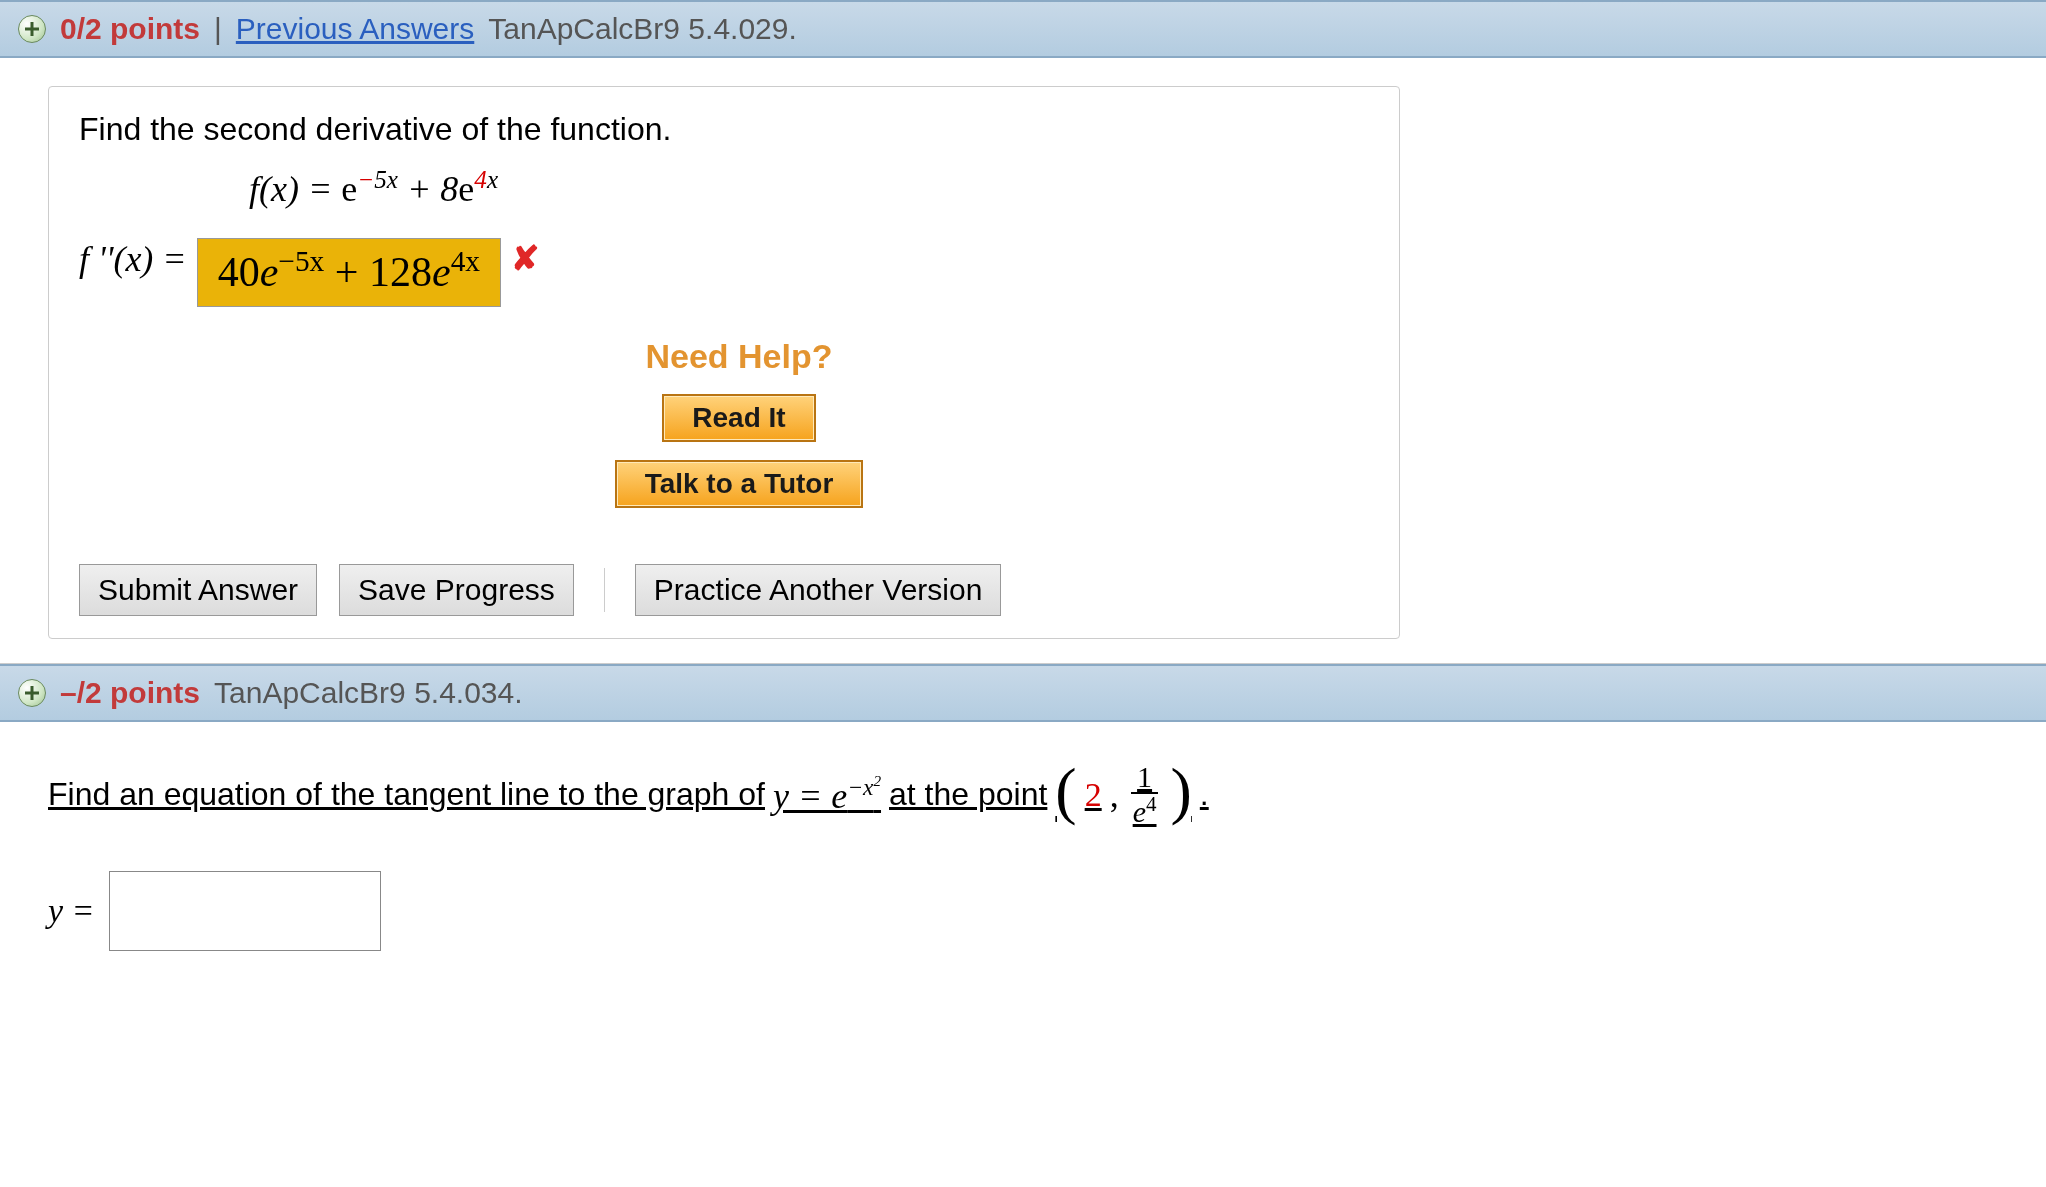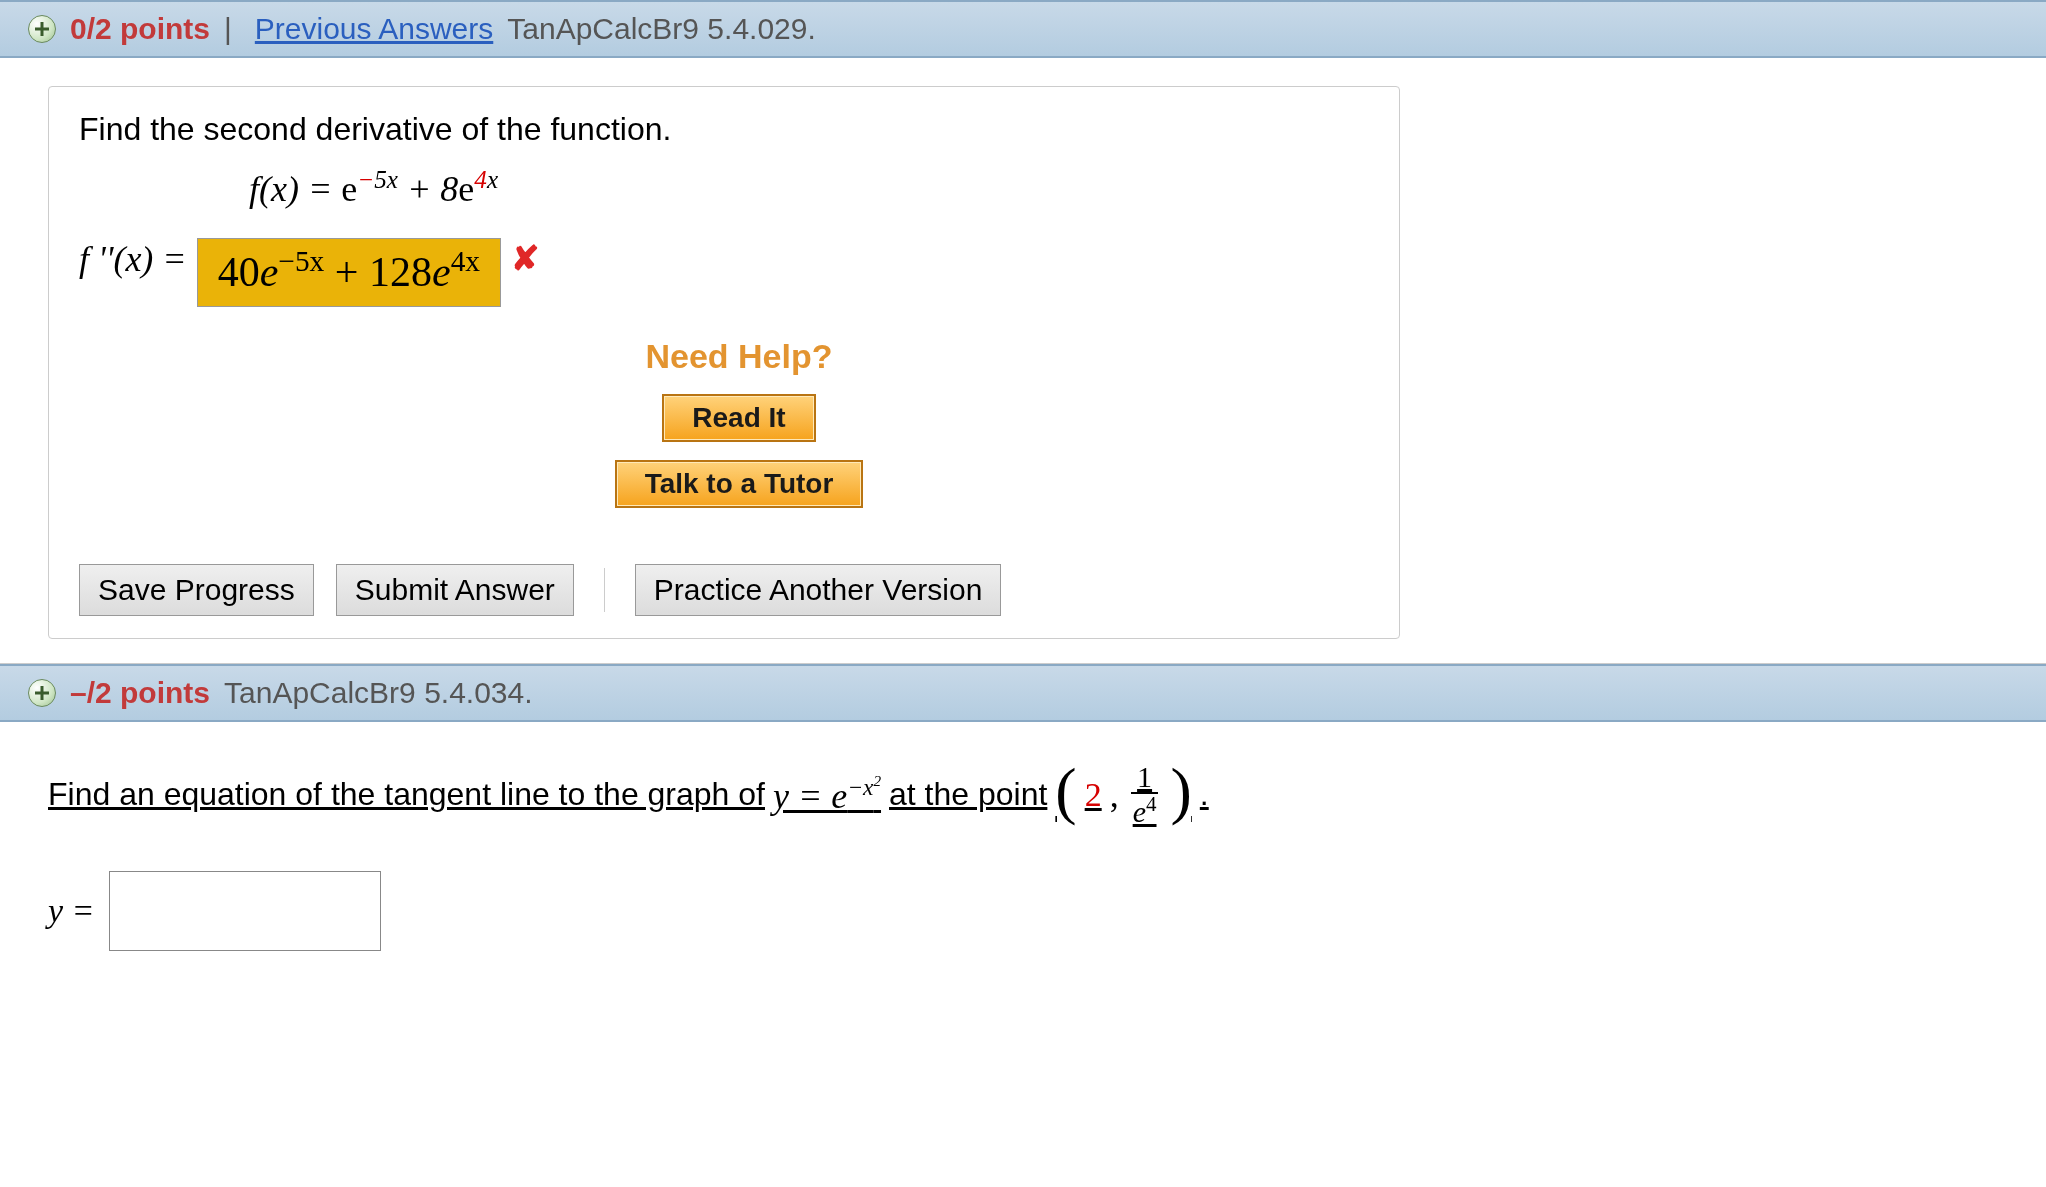--- a/index.html
+++ b/index.html
@@ -10,21 +10,21 @@
     font-size: 28px;
     color: #000;
   }
   .container {
     width: 2046px;
   }
   .question-header {
     background: linear-gradient(to bottom, #c8d9e8, #b3cce0);
     border-top: 2px solid #8aa9c4;
     border-bottom: 2px solid #8aa9c4;
-    padding: 10px 28px;
+    padding: 10px 18px;
     display: flex;
     align-items: center;
     gap: 14px;
     font-size: 30px;
     text-align: right;
   }
   .expand-icon {
     width: 26px;
     height: 26px;
     border-radius: 50%;
@@ -49,21 +49,20 @@
     transform: translate(-50%, -50%);
   }
   .points {
     color: #c23a3a;
     font-weight: bold;
   }
   .pipe { color: #555; }
   .link-prev {
     color: #2a5fbf;
     text-decoration: underline;
-    margin-left: 9px;
   }
   .qref {
     color: #555;
   }
   .question-body {
     padding: 28px 40px 24px 48px;
     border-bottom: 1px solid #ccc;
     position: relative;
   }
   .box-inner {
@@ -242,22 +241,22 @@
         <span class="xmark">✘</span>
       </div>
 
       <div class="need-help-row">
         <span class="need-help-label">Need Help?</span>
         <button class="help-button">Read It</button>
         <button class="help-button">Talk to a Tutor</button>
       </div>
 
       <div class="action-row">
+        <button class="gray-button">Submit Answer</button>
         <button class="gray-button">Save Progress</button>
-        <button class="gray-button">Submit Answer</button>
         <span class="vdiv"></span>
         <button class="gray-button">Practice Another Version</button>
       </div>
     </div>
   </div>
 
   <div class="question-header">
     <span class="expand-icon"></span>
     <span class="points">–/2 points</span>
     <span class="qref">TanApCalcBr9 5.4.034.</span>

